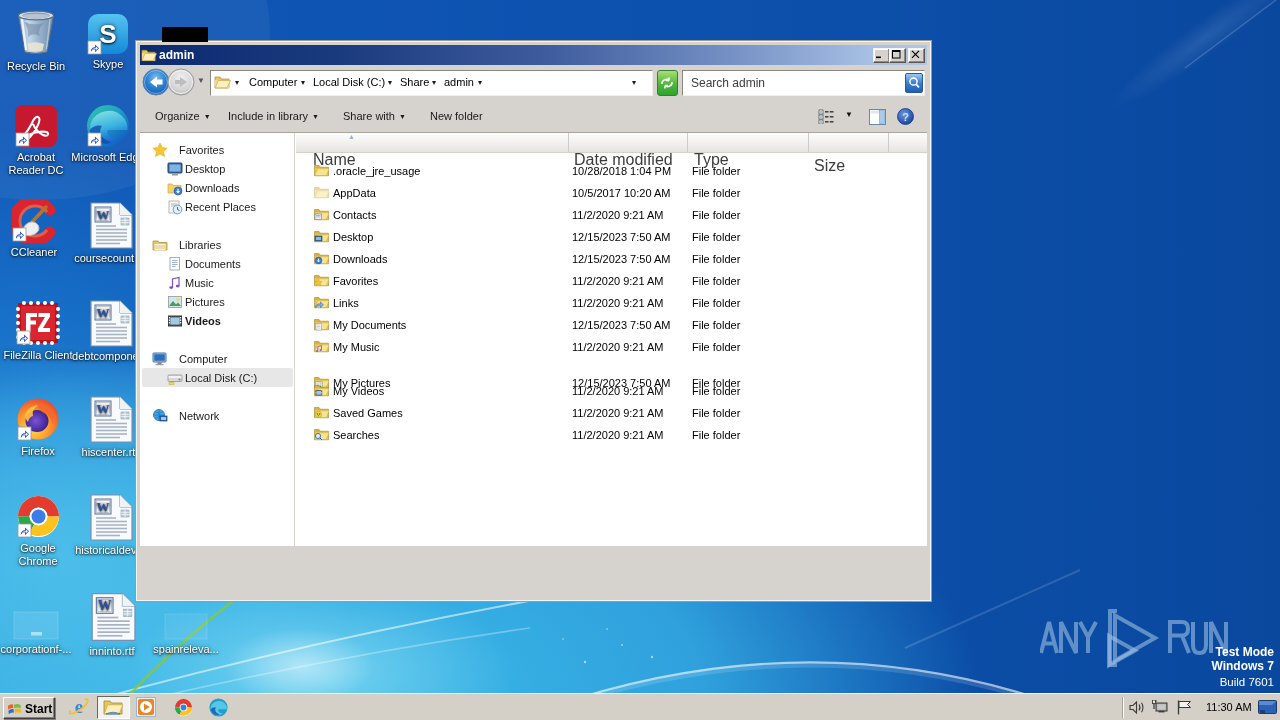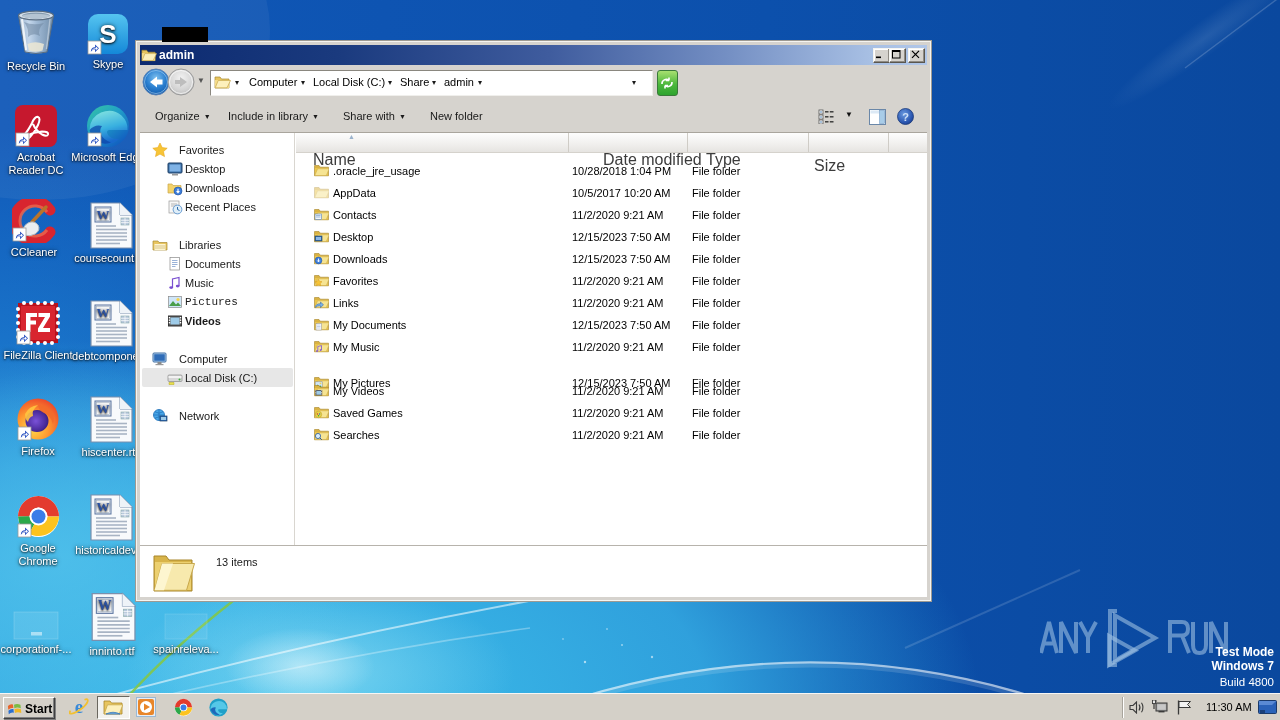--- a/index.html
+++ b/index.html
@@ -431,20 +431,29 @@
       <span class="crumb" style="left:421px;">▾</span>
     </div>
 
     <div style="position:absolute;left:517px;top:5px;width:19px;height:24px;border-radius:3px;border:1px solid #3a7a3a;background:linear-gradient(#a8e070,#4cb83c 55%,#2ea32e);">
       <svg style="position:absolute;left:2px;top:5px;" width="14" height="14" viewBox="0 0 14 14">
         <path d="M2,8 A4.2,4.2 0 0 1 9,4.5 M9,4.5 L9,1.5 M9,4.5 L6,4.5" stroke="#fff" stroke-width="1.6" fill="none"></path>
         <path d="M12,6 A4.2,4.2 0 0 1 5,9.5 M5,9.5 L5,12.5 M5,9.5 L8,9.5" stroke="#fff" stroke-width="1.6" fill="none"></path>
       </svg>
     </div>
 
+    <div style="position:absolute;left:542px;top:5px;width:241px;height:24px;background:#fff;border:1px solid;border-color:#8a877f #f0efec #f0efec #8a877f;">
+      <span style="position:absolute;left:8px;top:5px;font-size:12px;color:#3c3c3c;">Search admin</span>
+      <div style="position:absolute;right:1px;top:2px;width:18px;height:20px;border-radius:2px;background:linear-gradient(#9cc8f0,#3b7fd0 50%,#1f5fb4);border:1px solid #2a5a9a;box-sizing:border-box;">
+        <svg width="16" height="18" viewBox="0 0 16 18">
+            <circle cx="7.5" cy="7.5" r="3.6" fill="none" stroke="#fff" stroke-width="1.5"></circle>
+            <line x1="10.2" y1="10.4" x2="13" y2="13.4" stroke="#fff" stroke-width="1.7"></line>
+          </svg>
+      </div>
+    </div>
   </div>
   <div id="toolrow">
     <span class="tbitem" style="left:15px;">Organize<span class="dd">▼</span></span>
     <span class="tbitem" style="left:88px;">Include in library<span class="dd">▼</span></span>
     <span class="tbitem" style="left:203px;">Share with<span class="dd">▼</span></span>
     <span class="tbitem" style="left:290px;">New folder</span>
     <svg style="position:absolute;left:678px;top:8px;" width="17" height="15" viewBox="0 0 17 15">
       <rect x="1" y="1" width="4" height="4" fill="#fff" stroke="#555" stroke-width=".8"></rect>
         <rect x="2.2" y="2.2" width="1.6" height="1.6" fill="#7aa0c8"></rect>
       <rect x="1" y="6" width="4" height="4" fill="#fff" stroke="#555" stroke-width=".8"></rect>
@@ -533,21 +542,21 @@
           <span class="ntxt">Documents</span>
         </div>
       <div class="navitem" style="top:141px;">
           <svg width="16" height="16" viewBox="0 0 16 16" style="left:27px;">
             <path d="M5.5,12.5 L5.5,4 L12,2.5 L12,11" stroke="#7a4fd0" stroke-width="1.2" fill="none"></path>
             <ellipse cx="4.2" cy="12.6" rx="1.9" ry="1.4" fill="#7a4fd0"></ellipse>
             <ellipse cx="10.7" cy="11.1" rx="1.9" ry="1.4" fill="#7a4fd0"></ellipse>
           </svg>
           <span class="ntxt">Music</span>
         </div>
-      <div class="navitem" style="top:160px;font-family:Liberation Mono, monospace;">
+      <div class="navitem" style="top:160px;">
           <svg width="16" height="16" viewBox="0 0 16 16" style="left:27px;">
             <rect x="1.5" y="2.5" width="13" height="11" fill="#cfe6f8" stroke="#8a8a8a" stroke-width=".7"></rect>
             <path d="M2,12 L6,7 L9,10.5 L11,8.5 L14,12 Z" fill="#4a9e4a"></path>
             <circle cx="11" cy="5.5" r="1.6" fill="#f7d44a"></circle>
           </svg>
           <span class="ntxt">Pictures</span>
         </div>
       <div class="navitem" style="top:179px;font-weight:bold;">
           <svg width="16" height="16" viewBox="0 0 16 16" style="left:27px;">
             <rect x="1.5" y="3" width="13" height="10" fill="#5a5a5a" stroke="#333"></rect>
@@ -592,22 +601,22 @@
     </div>
     <div id="splitline"></div>
     <div id="listarea">
       <div id="lheader">
         <div class="hcol" style="left:0;width:272px;"></div>
         <div class="hcol" style="left:272px;width:119px;"></div>
         <div class="hcol" style="left:391px;width:121px;"></div>
         <div class="hcol" style="left:512px;width:80px;"></div>
         <span class="htxt" style="left:17px;">Name</span>
         <span style="position:absolute;left:52px;top:0px;font-size:7px;color:#9ab2cc;">▲</span>
-        <span class="htxt" style="left:278px;margin-left:29px;">Date modified</span>
-        <span class="htxt" style="left:398px;margin-left:12px;">Type</span>
+        <span class="htxt" style="left:278px;">Date modified</span>
+        <span class="htxt" style="left:398px;">Type</span>
         <span class="htxt" style="left:518px;margin-top:6px;">Size</span>
       </div>
       <div id="rows">
         <div class="frow" style="top:27px;">
             <svg width="15" height="15" viewBox="0 0 15 15">
               <use href="#fold"></use>
             </svg>
             <span class="fname">.oracle_jre_usage</span>
             <span class="fdate">10/28/2018 1:04 PM</span>
             <span class="ftype">File folder</span>
@@ -736,26 +745,20 @@
               <use href="#fold"></use>
               <circle cx="4" cy="9" r="2.6" fill="#d8ecfa" stroke="#2a5a9a" stroke-width=".8"></circle>
               <line x1="5.8" y1="10.8" x2="7.8" y2="12.8" stroke="#2a5a9a" stroke-width="1"></line>
             </svg>
             <span class="fname">Searches</span>
             <span class="fdate">11/2/2020 9:21 AM</span>
             <span class="ftype">File folder</span>
           </div>
       </div>
     </div>
-  </div>
-  <div id="detpane">
-    <svg style="position:absolute;left:13px;top:4px;" width="43" height="43" viewBox="0 0 43 43">
-        <use href="#foldbig"></use>
-      </svg>
-    <div style="position:absolute;left:76px;top:10px;font-size:11px;color:#1a1a1a;">13 items</div>
   </div>
 </div>
 
 <div id="redact"></div>
 
 <div id="wm"></div>
 
 <div id="taskbar">
   <div id="startbtn">
     <svg width="15" height="15" viewBox="0 0 15 15" style="position:absolute;left:3px;top:3px;">
@@ -841,14 +844,14 @@
       <path d="M171,46 L171,15 L186,46 L186,15"></path>
     </g>
     <g fill="none" stroke="#a0c2e4" stroke-opacity=".58" stroke-width="4">
       <path d="M77,4 L70,4 L70,58 L77,58"></path>
       <path d="M75,8.5 L115,31 L75,53.5 Z"></path>
       <path d="M69,29 L95,43.5 L69,58 Z"></path>
     </g>
   </svg>
   <div class="wmtxt" style="bottom:61px;font-size:12px;font-weight:bold;">Test Mode</div>
   <div class="wmtxt" style="bottom:47px;font-size:12px;font-weight:bold;">Windows 7</div>
-  <div class="wmtxt" style="bottom:32px;font-size:11.5px;">Build 4800</div>
+  <div class="wmtxt" style="bottom:32px;font-size:11.5px;">Build 7601</div>
 </div>
 
 </body></html>

